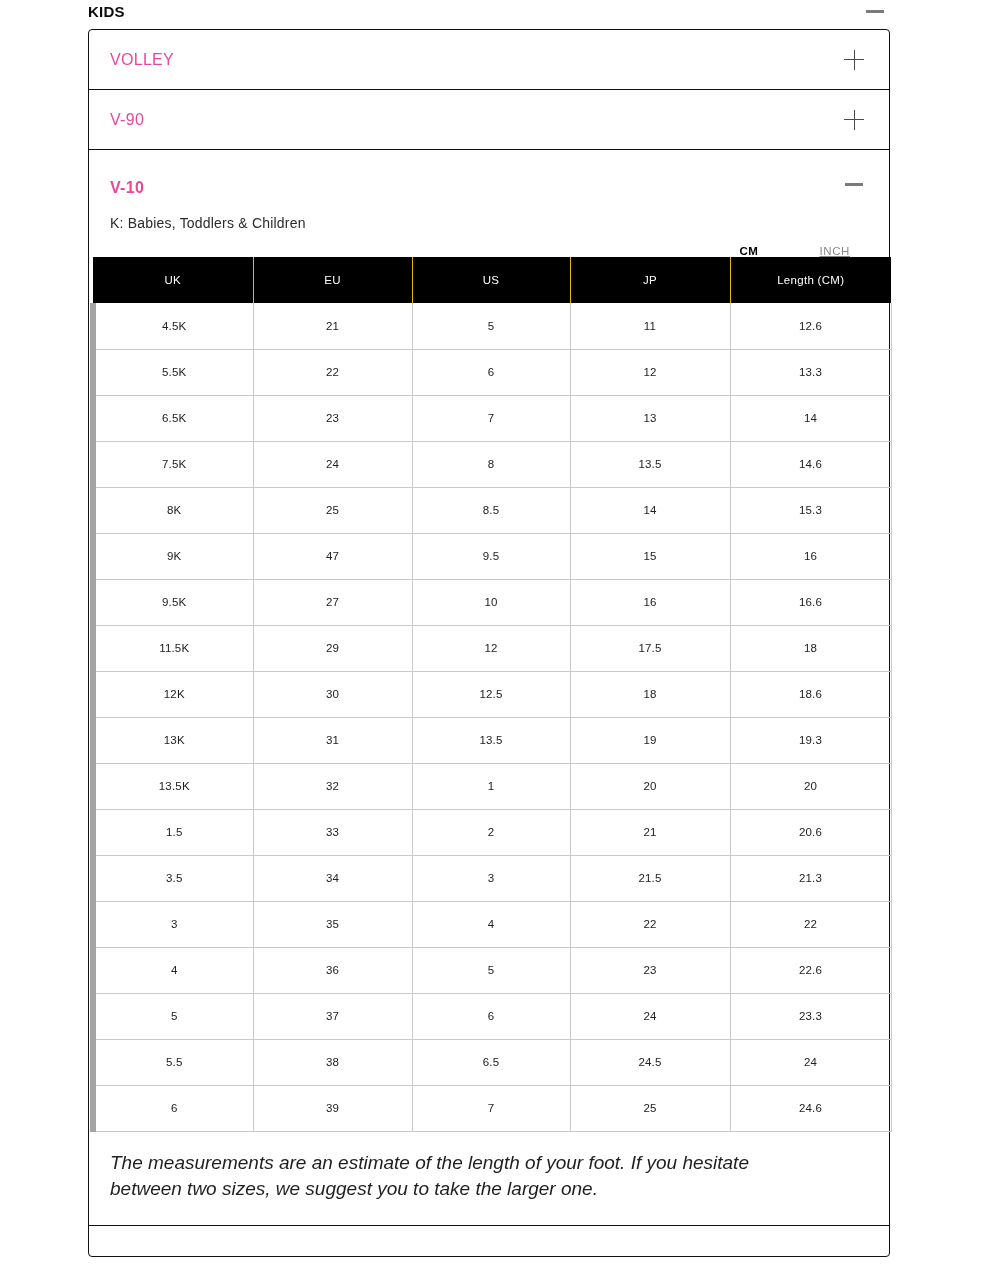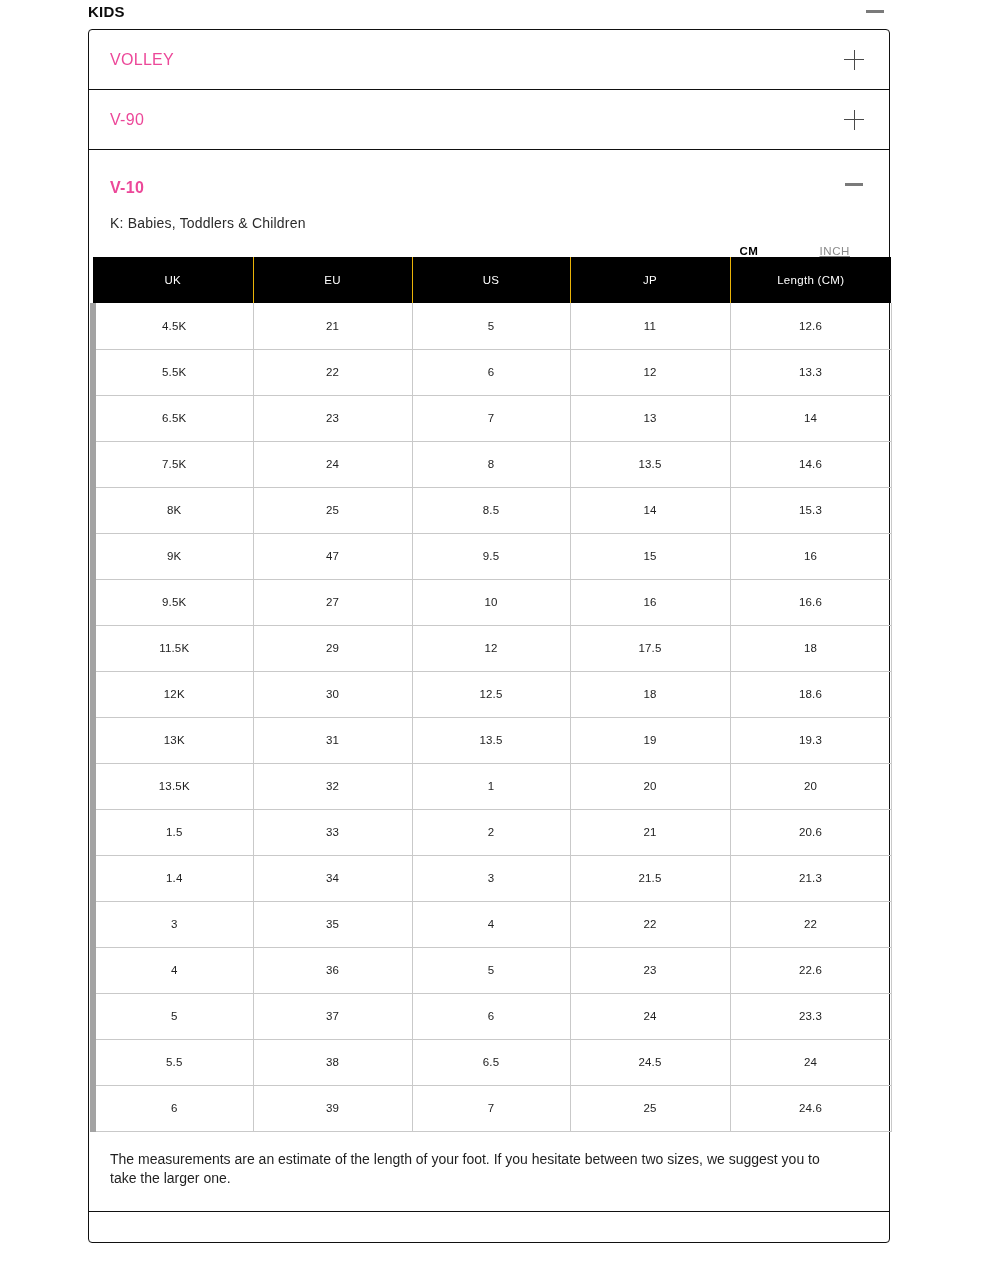--- a/index.html
+++ b/index.html
@@ -156,25 +156,26 @@
   table.size-table tr:last-child td { border-bottom: 1px solid #c9c9c9; }
 
   
   col.c0 { width: 160px; }
   col.c1 { width: 159px; }
   col.c2 { width: 158px; }
   col.c3 { width: 160px; }
   col.c4 { width: 161px; }
 
   .note {
-    font-size: 14px;
+    font-size: 19px;
     color: #1f1f1f;
     line-height: 1.42;
     margin: 18px 0 22px 0;
     max-width: 716px;
+    font-style: italic;
   }
 
   
   .acc-item.stub .acc-header { height: 30px; }
 </style>
 </head>
 <body>
 
 <div class="group-head">
   <span class="group-title">KIDS</span>
@@ -316,21 +317,21 @@
               <td>20</td>
             </tr>
             <tr>
               <td>1.5</td>
               <td>33</td>
               <td>2</td>
               <td>21</td>
               <td>20.6</td>
             </tr>
             <tr>
-              <td>1.4</td>
+              <td>3.5</td>
               <td>34</td>
               <td>3</td>
               <td>21.5</td>
               <td>21.3</td>
             </tr>
             <tr>
               <td>3</td>
               <td>35</td>
               <td>4</td>
               <td>22</td>

